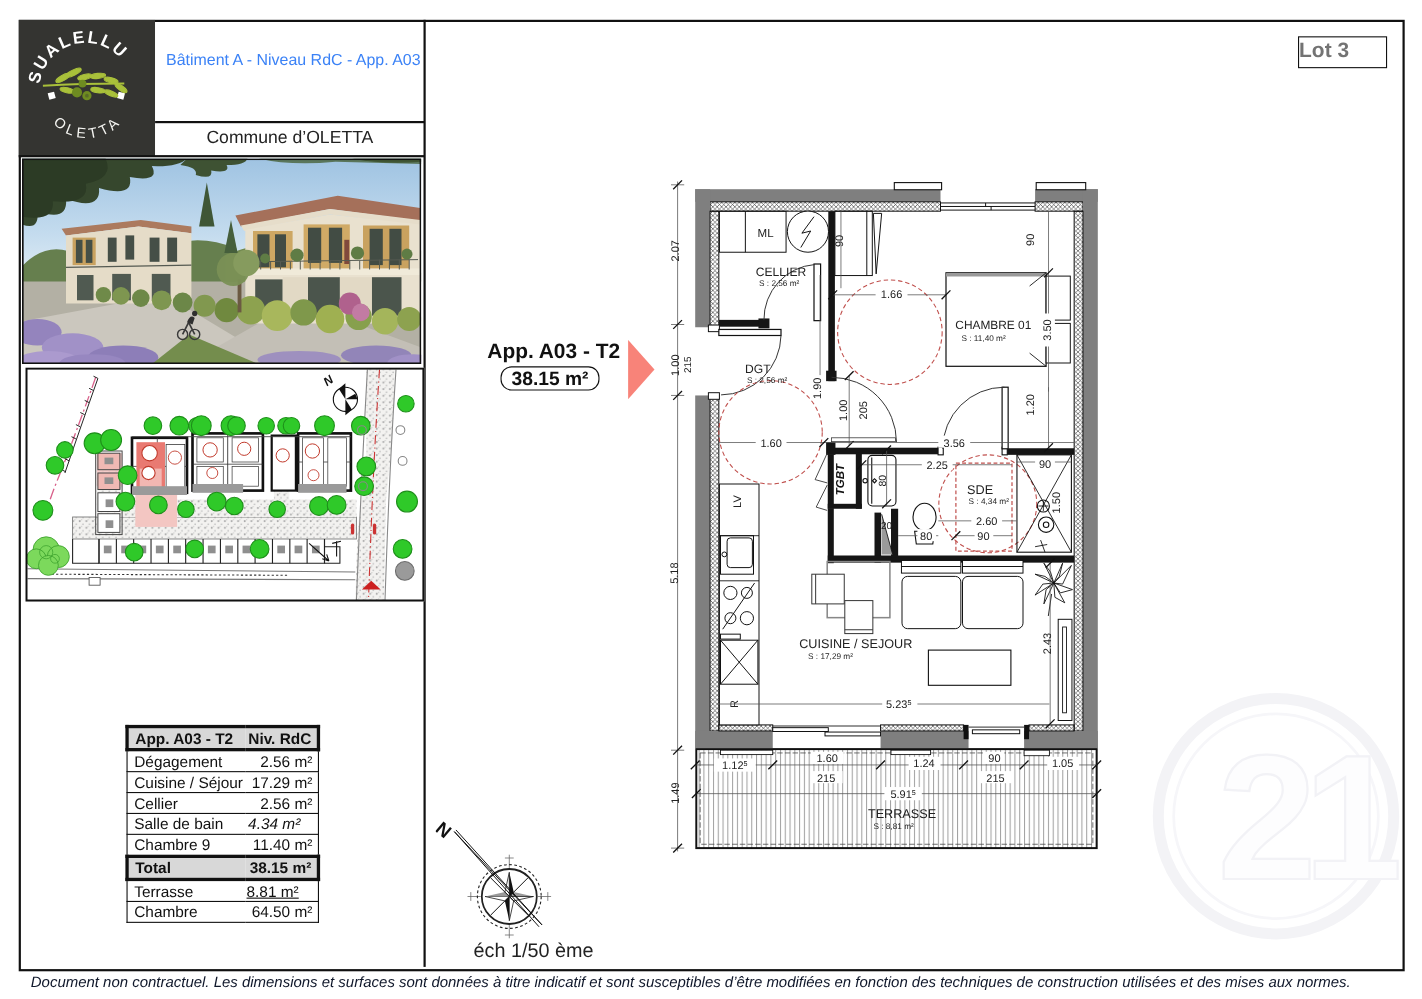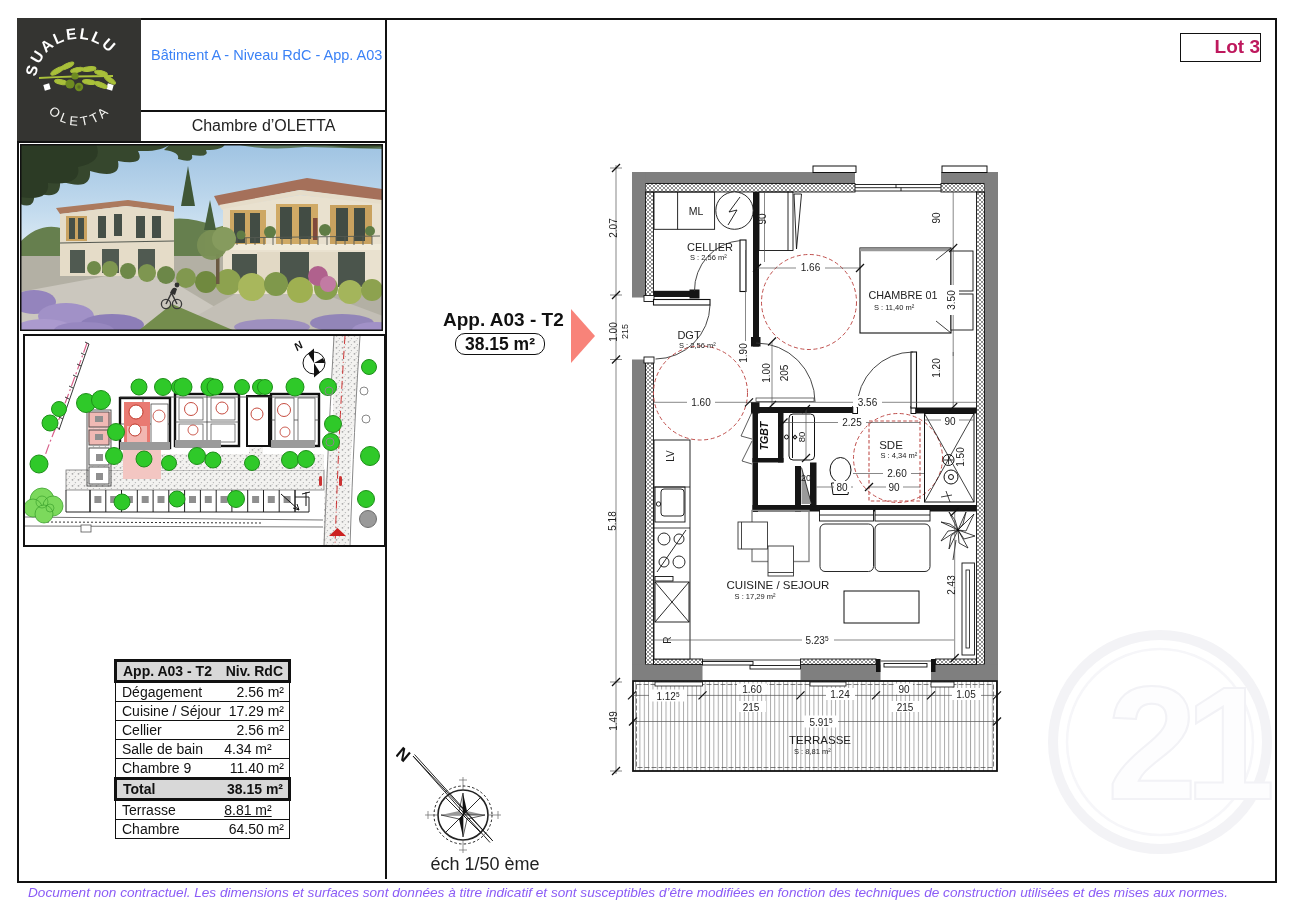--- a/index.html
+++ b/index.html
@@ -55,21 +55,21 @@
   </g>
   <circle cx="62" cy="69" r="1.7" fill="#343431" opacity="0.35"></circle>
 </svg>
 
 <div class="abs" style="left:151px;top:44px;width:300px;white-space:nowrap;">
   <div style="font-size:14.5px;color:#3b82f6;margin-top:3px;">Bâtiment A - Niveau RdC - App. A03</div>
 </div>
 
 <div class="abs" style="left:141px;top:110px;width:245px;height:1.5px;background:#111;"></div>
 
-<div class="abs" style="left:141px;top:111px;width:245px;height:30px;line-height:30px;text-align:center;font-size:16px;color:#222;">Chambre d’OLETTA</div>
+<div class="abs" style="left:141px;top:111px;width:245px;height:30px;line-height:30px;text-align:center;font-size:16px;color:#222;">Commune d’OLETTA</div>
 <div class="abs" style="left:17px;top:141px;width:369px;height:1.5px;background:#111;"></div>
 
 <svg class="abs" style="left:20px;top:144px;" width="363" height="187" viewBox="0 0 363 187">
   <defs>
     <linearGradient id="sky" x1="0" y1="0" x2="0" y2="1">
       <stop offset="0" stop-color="#9fc3e2"></stop>
           <stop offset="0.6" stop-color="#c3dbee"></stop>
           <stop offset="1" stop-color="#e2edf5"></stop>
     </linearGradient>
   </defs>
@@ -463,21 +463,21 @@
   <tr>
           <td style="border:1px solid #111;border-right:none;padding:0 0 1px 6px;height:15.7px;">Cuisine / Séjour</td>
           <td style="border:1px solid #111;border-left:none;text-align:right;padding-right:5px;">17.29 m²</td>
         </tr>
   <tr>
           <td style="border:1px solid #111;border-right:none;padding:0 0 1px 6px;height:15.7px;">Cellier</td>
           <td style="border:1px solid #111;border-left:none;text-align:right;padding-right:5px;">2.56 m²</td>
         </tr>
   <tr>
           <td style="border:1px solid #111;border-right:none;padding:0 0 1px 6px;height:15.7px;">Salle de bain</td>
-          <td style="border:1px solid #111;border-left:none;text-align:left;padding-right:3px;">4.34 m²</td>
+          <td style="border:1px solid #111;border-left:none;text-align:right;padding-right:16px;font-style:italic;">4.34 m²</td>
         </tr>
   <tr>
           <td style="border:1px solid #111;border-right:none;padding:0 0 1px 6px;height:15.7px;">Chambre 9</td>
           <td style="border:1px solid #111;border-left:none;text-align:right;padding-right:5px;">11.40 m²</td>
         </tr>
   <tr style="background:#d8d8d8;font-weight:bold;">
           <td style="border:3px solid #111;border-right:none;padding:0 0 1px 6px;height:14.6px;">Total</td>
           <td style="border:3px solid #111;border-left:none;text-align:right;padding-right:5px;">38.15 m²</td>
         </tr>
   <tr>
@@ -952,17 +952,17 @@
     <text x="778" y="589" font-size="11.5" text-anchor="middle">CUISINE / SEJOUR</text>
     <text x="734.6" y="599" font-size="7.5">S : 17,29 m²</text>
   </g>
 
   <g fill="#222">
     <text x="820" y="744" font-size="11.5" text-anchor="middle">TERRASSE</text>
     <text x="794" y="754" font-size="7.5">S : 8,81 m²</text>
   </g>
 </svg>
 
-<div class="abs" style="left:1180px;top:33px;width:79px;height:27px;border:1.5px solid #111;text-align:right;font-size:19px;font-weight:bold;color:#be185d;line-height:26px;">Lot 3</div>
-
-<div class="abs" style="left:28px;top:885px;width:1240px;font-size:13.6px;font-style:italic;white-space:nowrap;color:#8b5cf6;">Document non contractuel. Les dimensions et surfaces sont données à titre indicatif et sont susceptibles d’être modifiées en fonction des techniques de construction utilisées et des mises aux normes.</div>
+<div class="abs" style="left:1180px;top:33px;width:79px;height:27px;border:1.5px solid #111;text-align:left;font-size:19px;font-weight:bold;color:#737373;line-height:26px;">Lot 3</div>
+
+<div class="abs" style="left:28px;top:885px;width:1240px;font-size:13.6px;font-style:italic;white-space:nowrap;color:#0f172a;">Document non contractuel. Les dimensions et surfaces sont données à titre indicatif et sont susceptibles d’être modifiées en fonction des techniques de construction utilisées et des mises aux normes.</div>
 
 </div>
 
 </body></html>

